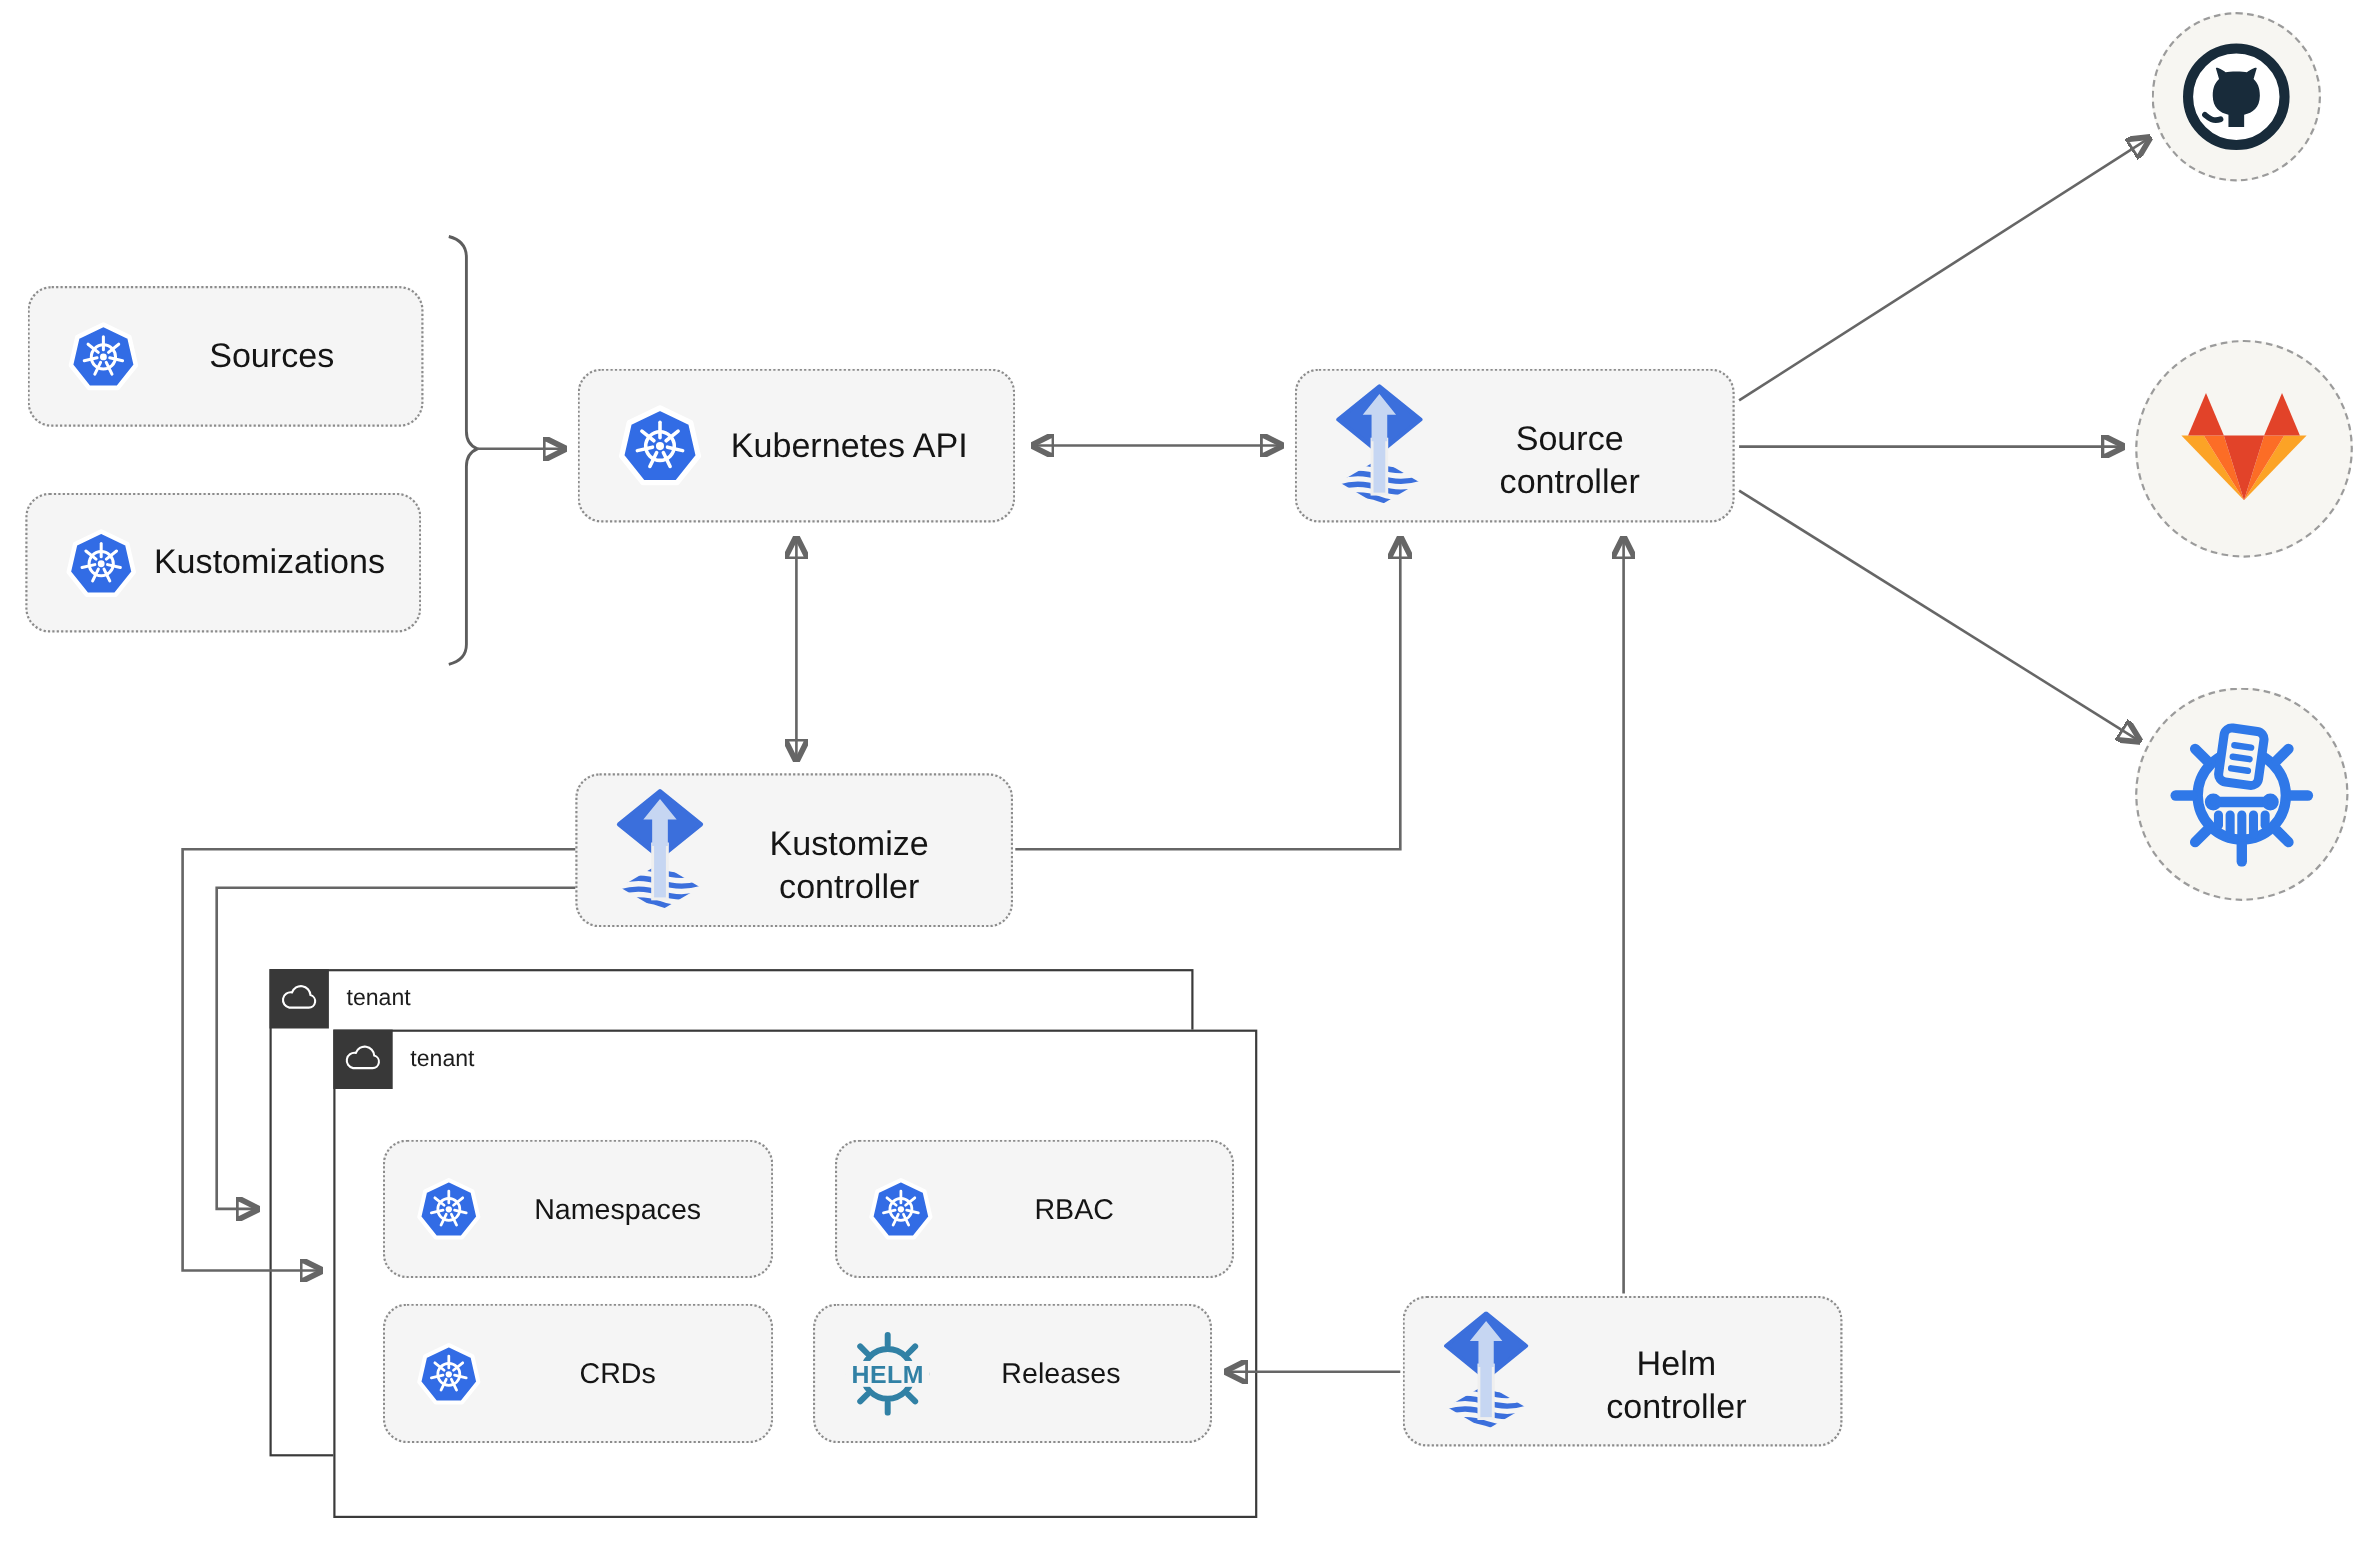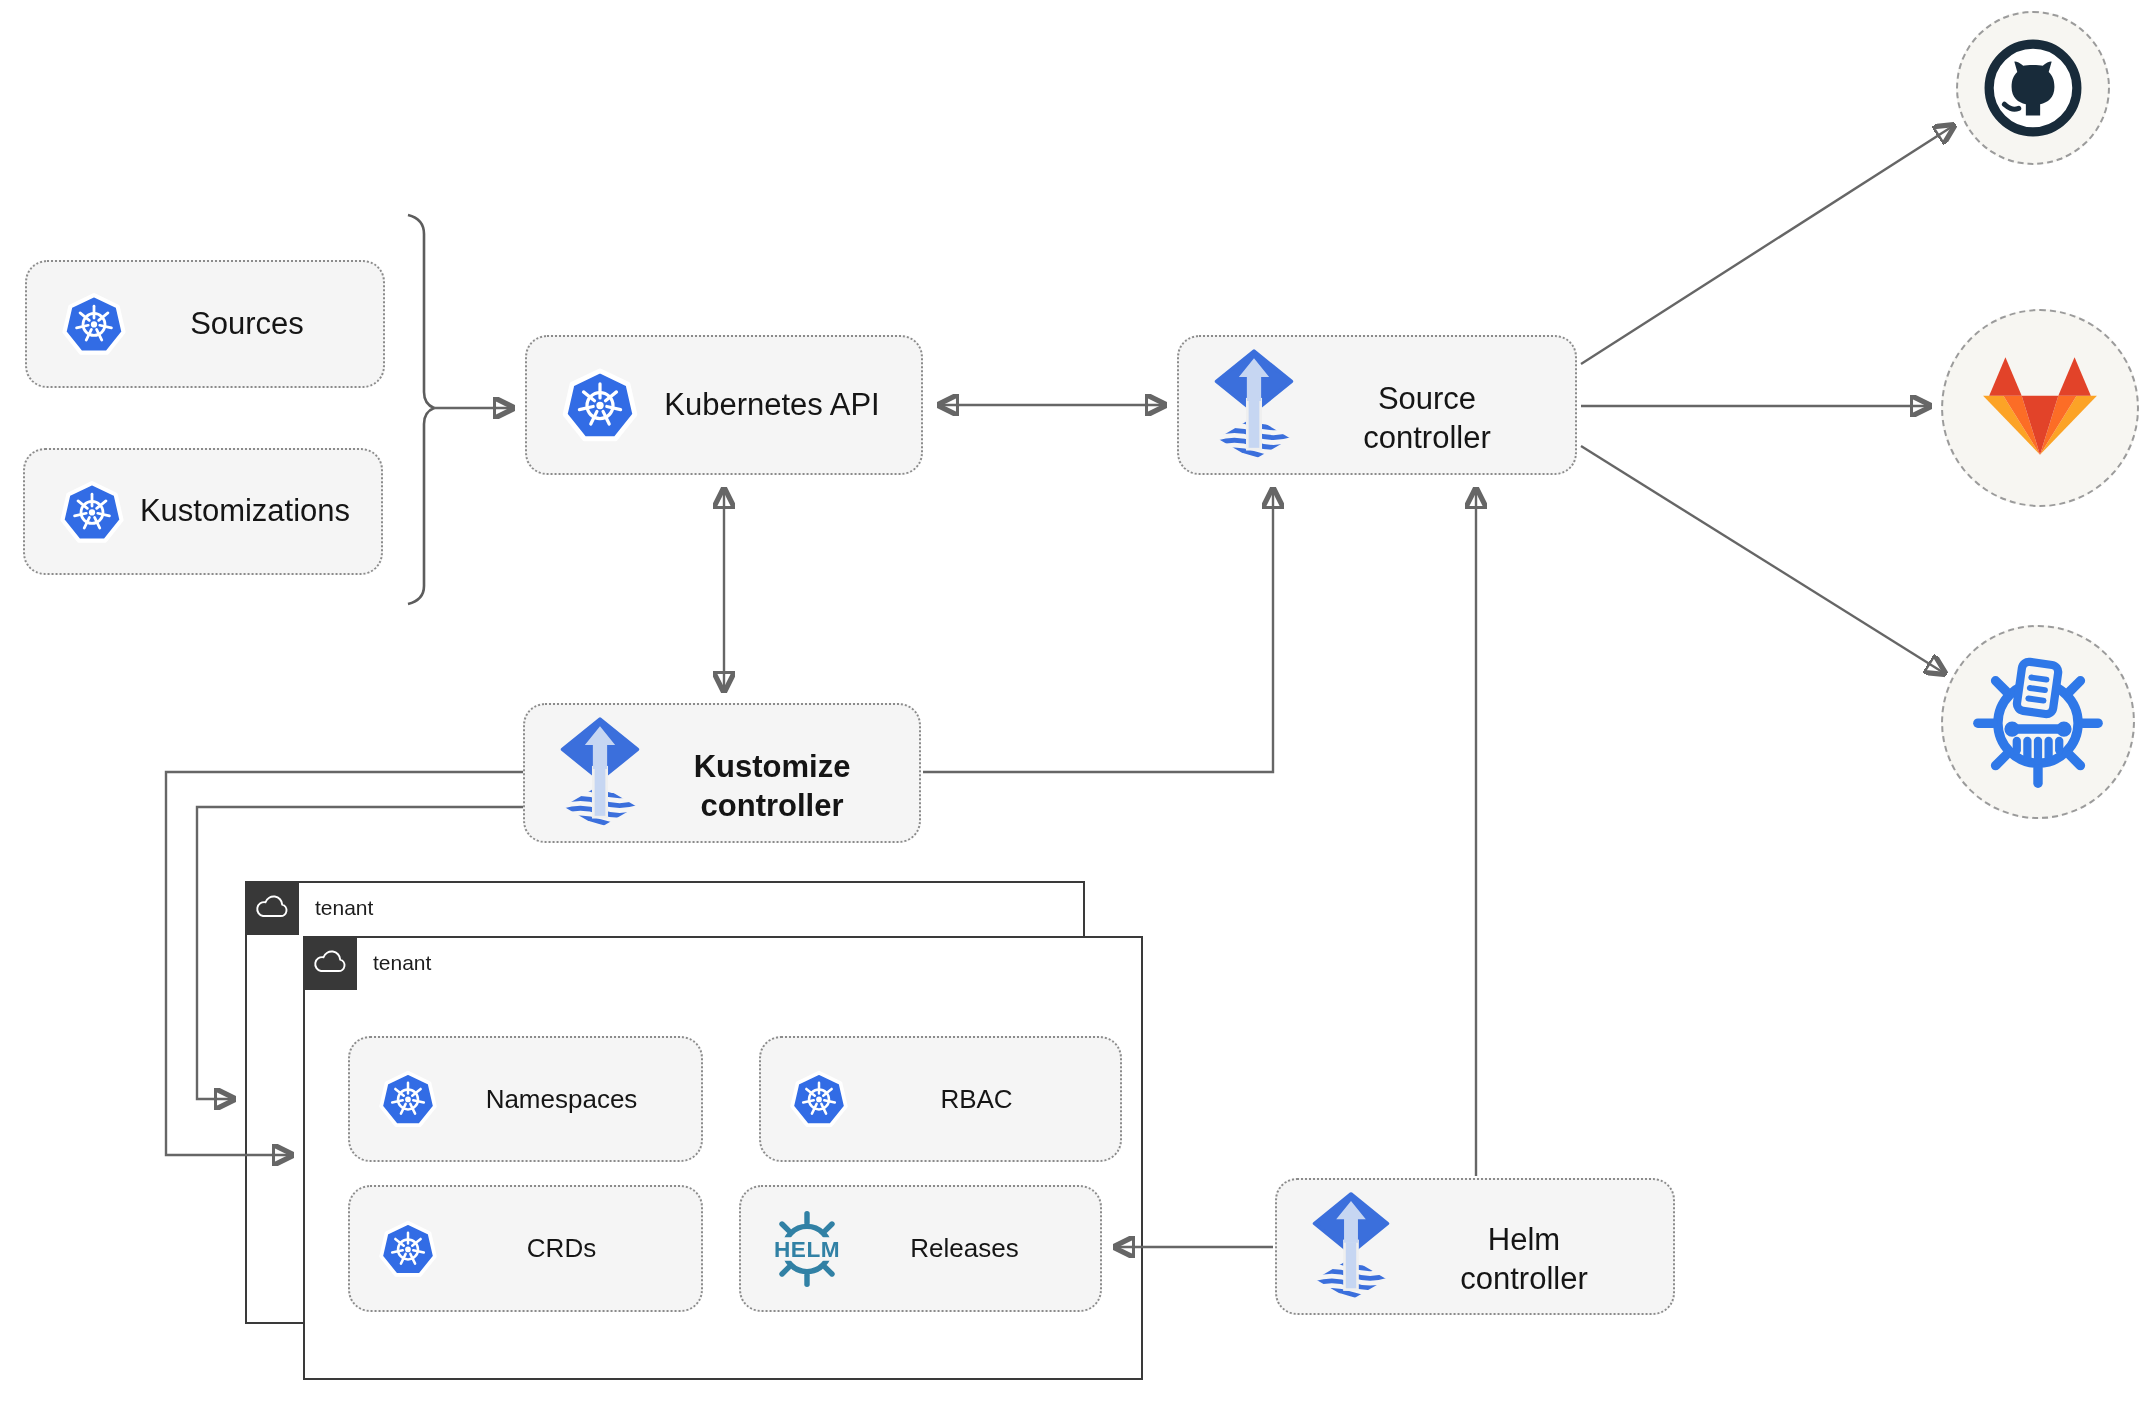--- a/index.html
+++ b/index.html
@@ -240,21 +240,21 @@
     <div class="icon">
       <svg width="82" height="113" viewBox="0 0 92 126">
           <use href="#flux-icon"></use>
         </svg>
     </div>
     <div class="labelwrap">
         <span class="label">Source controller</span>
       </div>
   </div>
 
-  <div class="node narrow" style="left:523px;top:703px;width:398px;height:140px;font-weight:bold;">
+  <div class="node narrow" style="left:523px;top:703px;width:398px;height:140px;">
     <div class="icon">
       <svg width="82" height="113" viewBox="0 0 92 126">
           <use href="#flux-icon"></use>
         </svg>
     </div>
     <div class="labelwrap">
         <span class="label">Kustomize controller</span>
       </div>
   </div>
 

